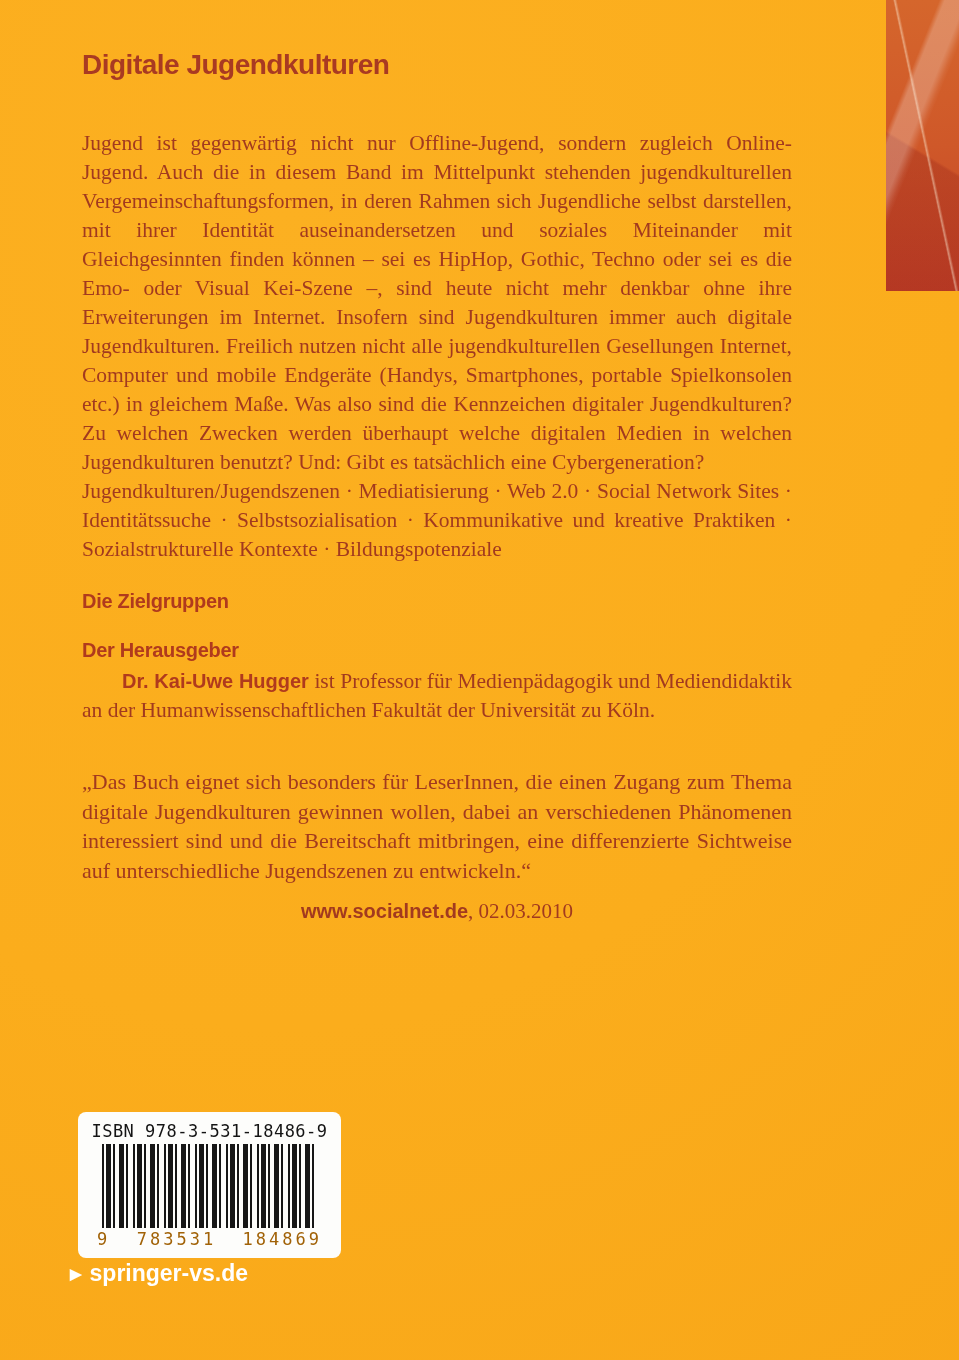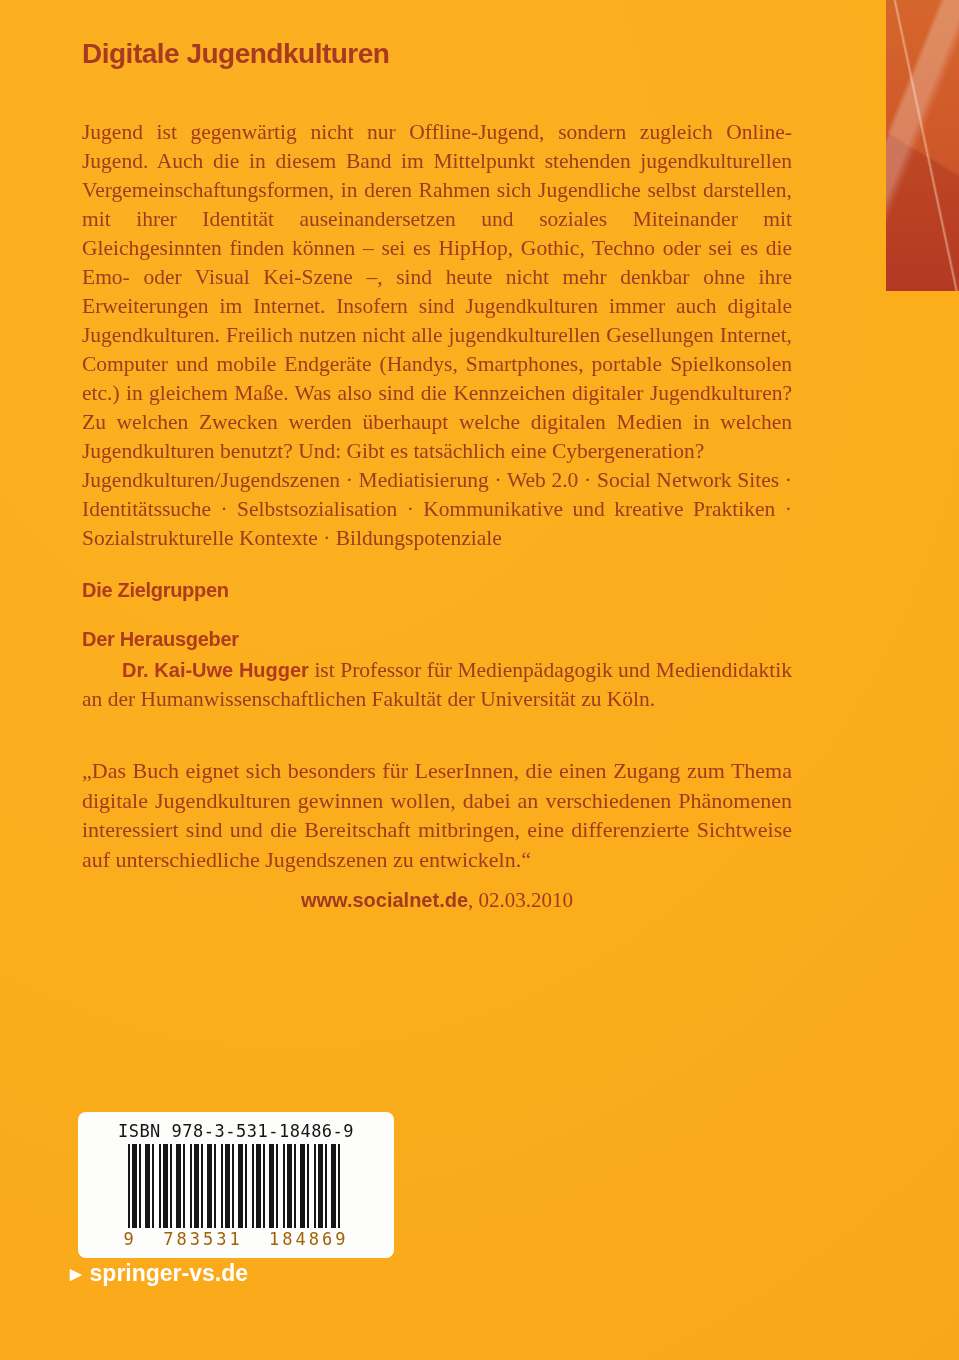--- a/index.html
+++ b/index.html
@@ -19,21 +19,21 @@
       linear-gradient(211deg, rgba(150,35,25,0) 52%, rgba(150,35,25,0.30) 53%, rgba(150,35,25,0.30) 100%),
       linear-gradient(180deg, #d5662c 0%, #cf5829 50%, #c24127 100%);
   }
   .content{
     position:absolute;left:82px;top:33px;width:710px;
     color:#a23a1f;
   }
   .title{
     font-family:"Liberation Sans", sans-serif;
     font-weight:bold;font-size:28px;letter-spacing:-0.5px;
-    color:#a93a22;margin:5px 0 48px 0;
+    color:#a93a22;margin:16px 0 48px 0;
   }
   .para{
     font-size:21.5px;line-height:29px;text-align:justify;
     margin:0;color:#a23a1f;
   }
   .sec-heading{
     font-family:"Liberation Sans", sans-serif;
     font-weight:bold;font-size:20px;letter-spacing:-0.3px;
     color:#b03a1d;margin:26px 0 5px 0;
   }
@@ -43,21 +43,21 @@
     text-align:justify;margin:42px 0 0 0;color:#a23a1f;
   }
   .attribution{
     text-align:center;margin-top:14px;font-size:21px;color:#a23a1f;
   }
   .attribution .site{
     font-family:"Liberation Sans", sans-serif;font-weight:bold;font-size:20px;font-style:normal;
   }
   
   .barcode{
-    position:absolute;left:78px;top:1112px;width:316px;height:146px;
+    position:absolute;left:78px;top:1112px;width:263px;height:146px;
     background:#fdfdfb;border-radius:8px;
     display:flex;flex-direction:column;align-items:center;
   }
   .isbn-label{
     font-family:"DejaVu Sans Mono", monospace;
     font-size:17px;letter-spacing:0.5px;color:#141414;
     margin-top:9px;white-space:nowrap;
   }
   .bars{
     width:216px;height:84px;margin-top:3px;

